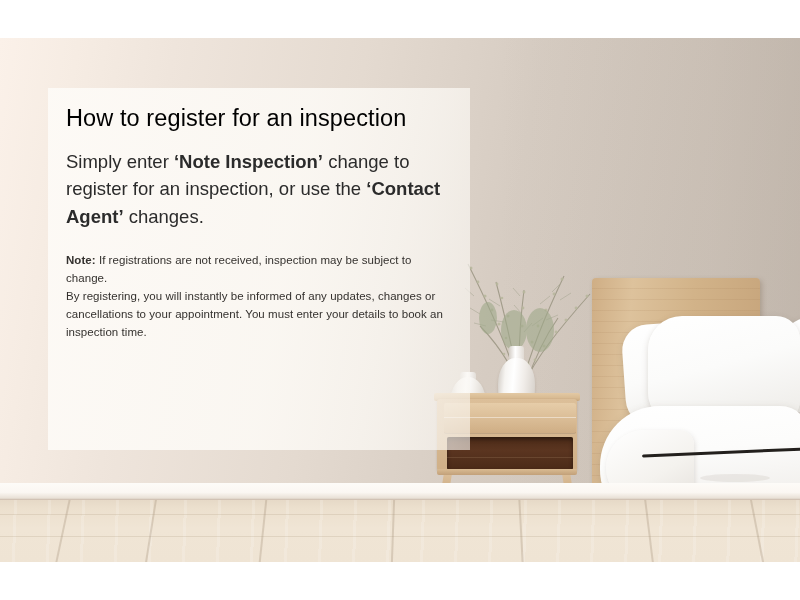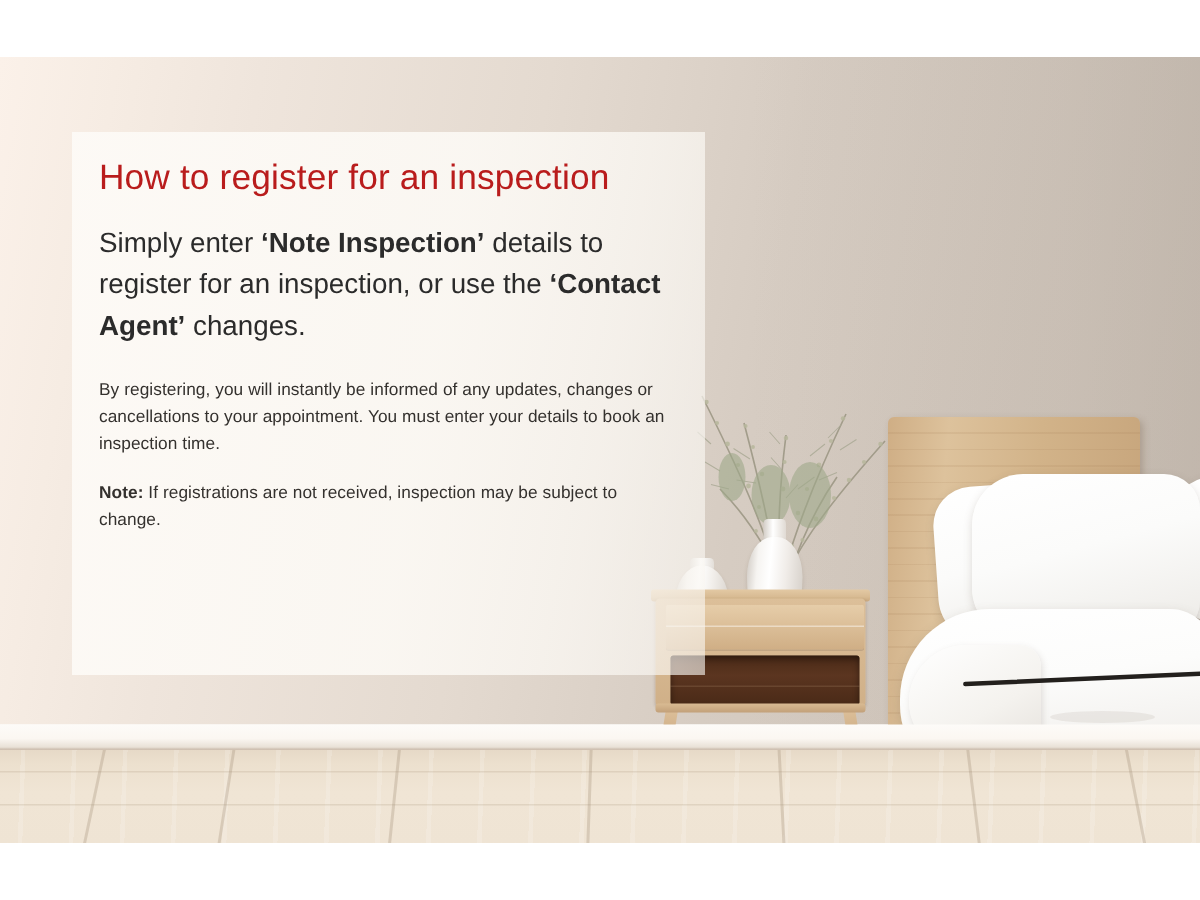--- a/index.html
+++ b/index.html
@@ -103,21 +103,21 @@
 
   
   #overlay-panel{position:absolute;left:48px;top:88px;width:422px;height:362px;z-index:20;
         background:rgba(252,249,245,.90);}
   #overlay-panel.glass{background:linear-gradient(100deg,rgba(253,250,246,.97) 0%,rgba(251,248,243,.95) 55%,rgba(250,247,242,.80) 80%,rgba(249,246,241,.62) 100%);}
 
   
   #card{position:absolute;left:48px;top:88px;width:422px;height:362px;z-index:30;}
   .card-inner{position:relative;padding:16px 24px 0 18px;}
 
-  #title{color:#b91c1c;font-size:23.5px;font-weight:400;letter-spacing:.1px;line-height:1.2;
+  #title{color:#000000;font-size:23.5px;font-weight:400;letter-spacing:.1px;line-height:1.2;
         margin:0 0 16px 0;white-space:nowrap;}
 
   #lead{color:#2b2b2b;font-size:18.5px;font-weight:400;line-height:1.47;margin:0 0 22px 0;letter-spacing:0;}
   #lead b{font-weight:700;}
 
   .small{color:#34312e;font-size:11.5px;line-height:1.56;margin:0;letter-spacing:.05px;}
   #para2{margin-top:15px;}
   .small b{font-weight:700;}
 
   #logo{position:absolute;left:0;top:278px;width:422px;text-align:center;}
@@ -242,24 +242,24 @@
       <div class="plank" style="left:756px;transform:skewX(11deg);"></div>
     </div>
   </div>
 
   <div id="overlay-panel" class="glass"></div>
 
   <div id="card">
     <div class="card-inner">
       <h1 id="title">How to register for an inspection</h1>
 
-      <p id="lead"><span>Simply enter </span><b>‘Note Inspection’</b><span> details to register for an inspection, or use the </span><b>‘Contact Agent’</b><span> changes.</span></p>
+      <p id="lead"><span>Simply enter </span><b>‘Note Inspection’</b><span> change to register for an inspection, or use the </span><b>‘Contact Agent’</b><span> changes.</span></p>
+
+      <p class="small" id="para2"><b>Note:</b><span> If registrations are not received, inspection may be subject to change.</span></p>
 
       <p class="small" id="para1">By registering, you will instantly be informed of any updates, changes or cancellations to your appointment. You must enter your details to book an inspection time.</p>
-
-      <p class="small" id="para2"><b>Note:</b><span> If registrations are not received, inspection may be subject to change.</span></p>
     </div>
 
   </div>
 
   <div class="letterbox top"></div>
   <div class="letterbox bottom"></div>
 </div>
 
 </body></html>

